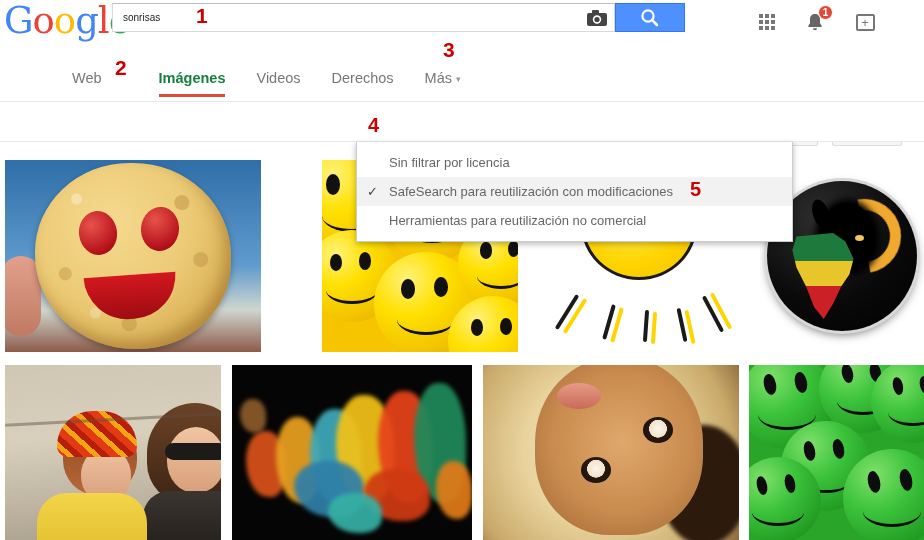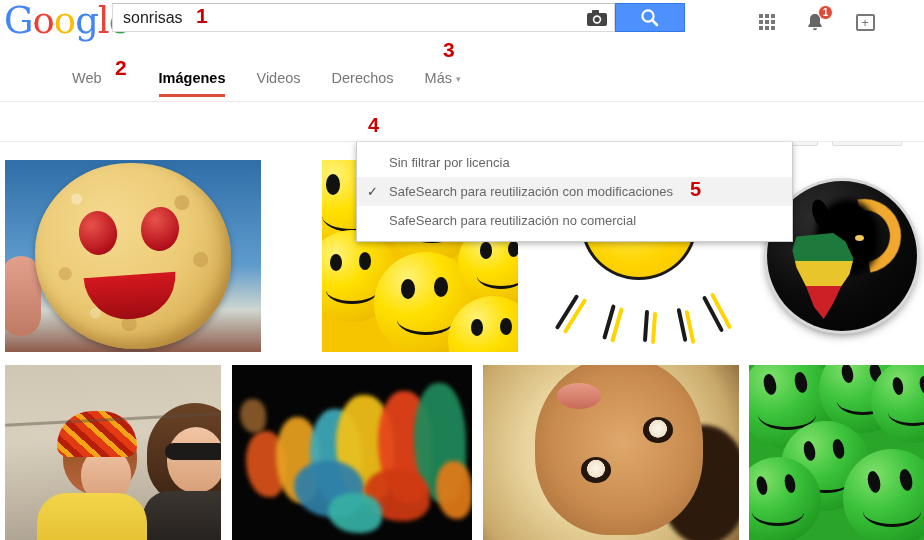--- a/index.html
+++ b/index.html
@@ -30,21 +30,21 @@
 
   .searchbox {
     position: absolute; left: 112px; top: 3px; width: 503px; height: 29px;
     border: 1px solid #d9d9d9; border-top-color: #c0c0c0;
     background: #fff;
   }
   .search-input {
     position: absolute; left: 8px; top: 0; width: 380px; height: 27px;
     border: 0; outline: none; background: transparent;
     font-family: "Liberation Sans", sans-serif;
-    font-size: 16px; color: #222;
+    font-size: 10px; color: #222;
   }
   .cam-btn {
     position: absolute; right: 0; top: 0; width: 34px; height: 27px;
     background: #fff; cursor: pointer;
     display: flex; align-items: center; justify-content: center;
   }
   .search-btn {
     position: absolute; left: 615px; top: 3px; width: 70px; height: 29px;
     background: #4d90fe; border: 1px solid #3079ed; cursor: pointer;
     display: flex; align-items: center; justify-content: center;
@@ -75,21 +75,21 @@
     background: #fff;
   }
   .nav-underline {
     position: absolute; left: 0; top: 101px; width: 924px; height: 1px; background: #ebebeb;
   }
   .nav-tabs { position: absolute; left: 72px; top: 0; display: flex; align-items: flex-start; height: 48px; }
   .nav-tab {
     font-size: 14.5px; color: #777; padding: 16px 0 0 0; margin-right: 31px;
     cursor: pointer; position: relative; white-space: nowrap;
   }
-  .nav-tab.active { color: #000000; font-weight: bold; }
+  .nav-tab.active { color: #15803d; font-weight: bold; }
   .nav-tab.active::after {
     content: ""; position: absolute; left: 0; right: 0; bottom: -11px;
     height: 3px; background: #dd4b39;
   }
   .caret { display: inline-block; margin-left: 4px; font-size: 9px; vertical-align: middle; color: #999; }
 
   .tool-btn {
     position: absolute; top: 63px;
     height: 29px; border: 1px solid #dcdcdc; border-radius: 2px;
     background: #f5f5f5; color: #777; font-size: 13px;
@@ -537,21 +537,21 @@
     <div class="menu-item">
       <span class="chk"></span>
       <span>Sin filtrar por licencia</span>
     </div>
     <div class="menu-item sel">
       <span class="chk">✓</span>
       <span>SafeSearch para reutilización con modificaciones</span>
     </div>
     <div class="menu-item">
       <span class="chk"></span>
-      <span>SafeSearch para reutilización no comercial</span>
+      <span>Herramientas para reutilización no comercial</span>
     </div>
   </div>
 
   <div class="anno" style="left:196px; top:4px; font-size:21px;">1</div>
   <div class="anno" style="left:115px; top:56px; font-size:21px;">2</div>
   <div class="anno" style="left:443px; top:38px; font-size:21px;">3</div>
   <div class="anno" style="left:368px; top:114px; font-size:20px;">4</div>
   <div class="anno" style="left:690px; top:178px; font-size:20px;">5</div>
 
 </div>

